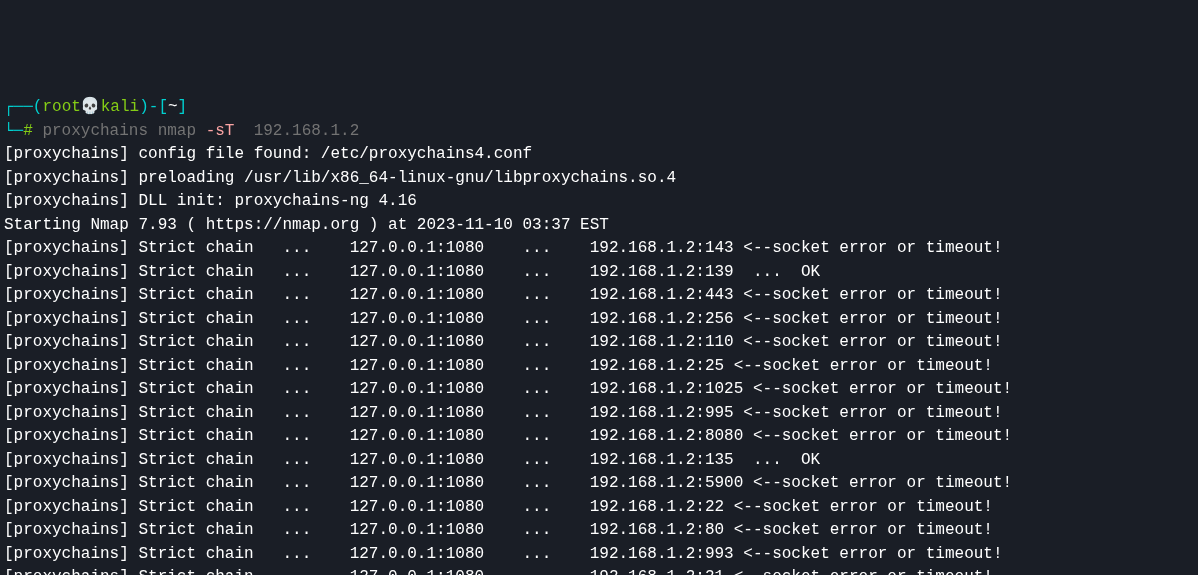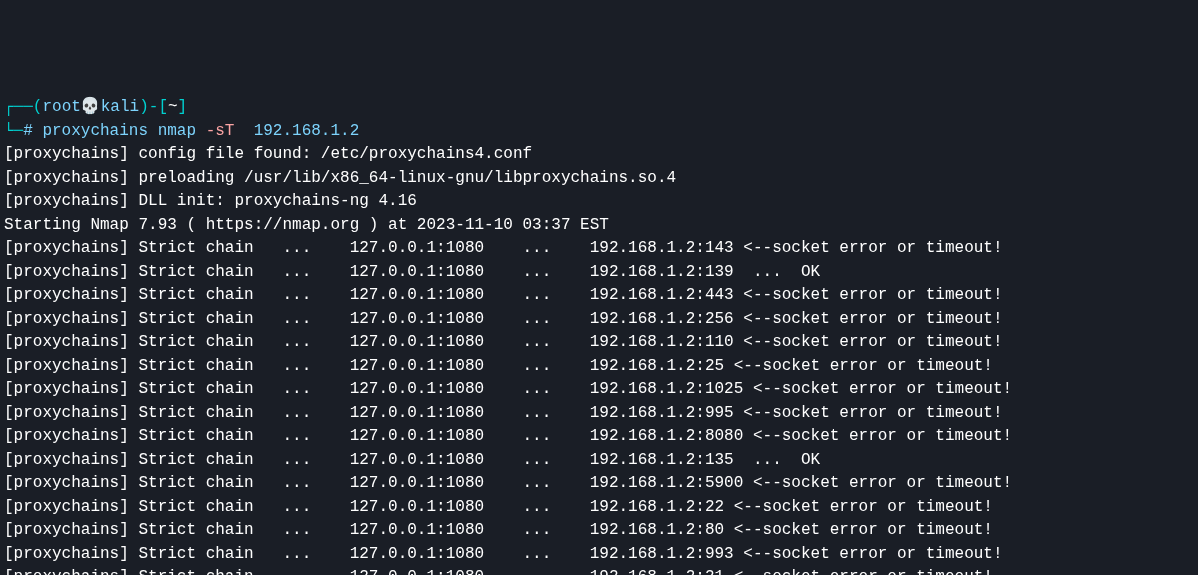--- a/index.html
+++ b/index.html
@@ -13,22 +13,22 @@
       font-family: 'Courier New', monospace;
       font-size: 16px;
       line-height: 1.47;
       padding: 2px 4px;
       white-space: pre;
       overflow: hidden;
       width: 1198px;
       height: 575px;
     }
     .cyan { color: #00d0d0; }
-    .red { color: #7dd3fc; }
-    .blue-bright { color: #7dd3fc; }
+    .red { color: #84cc16; }
+    .blue-bright { color: #737373; }
     .gray { color: #fca5a5; }
     .white { color: #ffffff; }
     .row { white-space: pre; }
   </style>
 </head>
 <body>
 
 
 
 <div id="terminal"><div class="row"><span class="cyan">┌──</span><span class="cyan">(</span><span class="red">root</span><span class="red">💀</span><span class="red">kali</span><span class="cyan">)</span><span class="cyan">-</span><span class="cyan">[</span><span class="white">~</span><span class="cyan">]</span></div><div class="row"><span class="cyan">└─</span><span class="red"># </span><span class="blue-bright">proxychains nmap </span><span class="gray">-sT  </span><span class="blue-bright">192.168.1.2</span></div><div class="row"><span class="white">[proxychains] config file found: /etc/proxychains4.conf</span></div><div class="row"><span class="white">[proxychains] preloading /usr/lib/x86_64-linux-gnu/libproxychains.so.4</span></div><div class="row"><span class="white">[proxychains] DLL init: proxychains-ng 4.16</span></div><div class="row"><span class="white">Starting Nmap 7.93 ( https://nmap.org ) at 2023-11-10 03:37 EST</span></div><div class="row"><span class="white">[proxychains] Strict chain   ...    127.0.0.1:1080    ...    192.168.1.2:143 &lt;--socket error or timeout!</span></div><div class="row"><span class="white">[proxychains] Strict chain   ...    127.0.0.1:1080    ...    192.168.1.2:139  ...  OK</span></div><div class="row"><span class="white">[proxychains] Strict chain   ...    127.0.0.1:1080    ...    192.168.1.2:443 &lt;--socket error or timeout!</span></div><div class="row"><span class="white">[proxychains] Strict chain   ...    127.0.0.1:1080    ...    192.168.1.2:256 &lt;--socket error or timeout!</span></div><div class="row"><span class="white">[proxychains] Strict chain   ...    127.0.0.1:1080    ...    192.168.1.2:110 &lt;--socket error or timeout!</span></div><div class="row"><span class="white">[proxychains] Strict chain   ...    127.0.0.1:1080    ...    192.168.1.2:25 &lt;--socket error or timeout!</span></div><div class="row"><span class="white">[proxychains] Strict chain   ...    127.0.0.1:1080    ...    192.168.1.2:1025 &lt;--socket error or timeout!</span></div><div class="row"><span class="white">[proxychains] Strict chain   ...    127.0.0.1:1080    ...    192.168.1.2:995 &lt;--socket error or timeout!</span></div><div class="row"><span class="white">[proxychains] Strict chain   ...    127.0.0.1:1080    ...    192.168.1.2:8080 &lt;--socket error or timeout!</span></div><div class="row"><span class="white">[proxychains] Strict chain   ...    127.0.0.1:1080    ...    192.168.1.2:135  ...  OK</span></div><div class="row"><span class="white">[proxychains] Strict chain   ...    127.0.0.1:1080    ...    192.168.1.2:5900 &lt;--socket error or timeout!</span></div><div class="row"><span class="white">[proxychains] Strict chain   ...    127.0.0.1:1080    ...    192.168.1.2:22 &lt;--socket error or timeout!</span></div><div class="row"><span class="white">[proxychains] Strict chain   ...    127.0.0.1:1080    ...    192.168.1.2:80 &lt;--socket error or timeout!</span></div><div class="row"><span class="white">[proxychains] Strict chain   ...    127.0.0.1:1080    ...    192.168.1.2:993 &lt;--socket error or timeout!</span></div><div class="row"><span class="white">[proxychains] Strict chain   ...    127.0.0.1:1080    ...    192.168.1.2:21 &lt;--socket error or timeout!</span></div></div>

